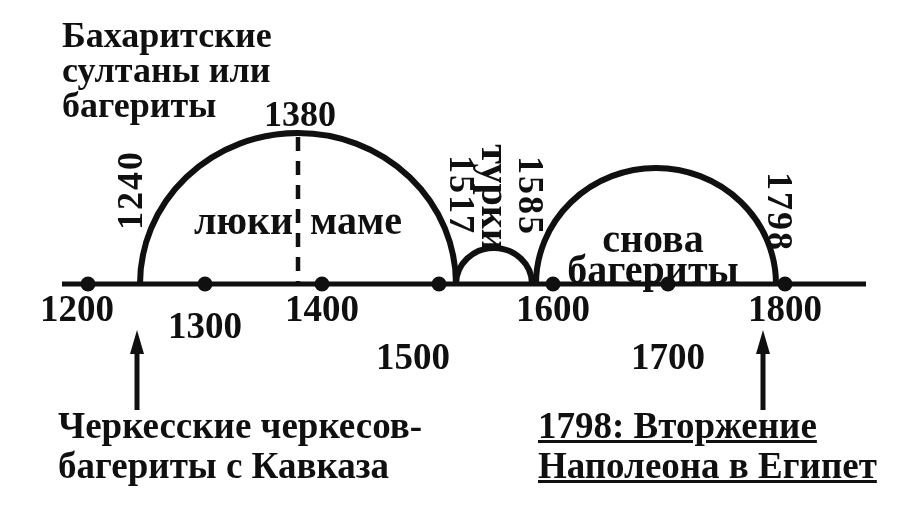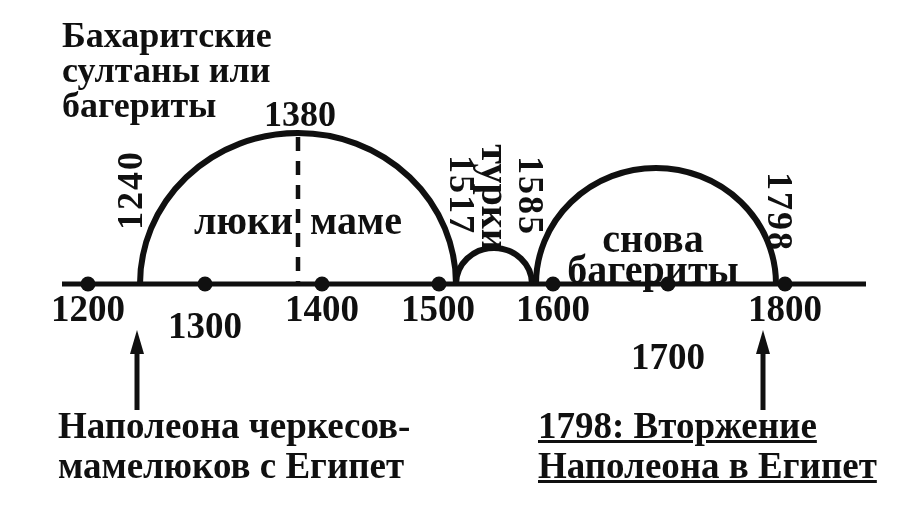--- a/index.html
+++ b/index.html
@@ -91,30 +91,30 @@
 
   <div class="lbl arc-word-split">
     <span>люки</span>
     <span>маме</span>
   </div>
   <div class="lbl arc-word-right">
     <div>снова</div>
     <div>багериты</div>
   </div>
 
-  <div class="lbl tick-label" style="left:88px;text-align:right;">1200</div>
+  <div class="lbl tick-label" style="left:77px;text-align:right;">1200</div>
   <div class="lbl tick-label" style="left:205px;margin-top:17px;">1300</div>
   <div class="lbl tick-label" style="left:322px;">1400</div>
-  <div class="lbl tick-label" style="left:438px;">1500</div>
+  <div class="lbl tick-label" style="left:413px;margin-top:48px;">1500</div>
   <div class="lbl tick-label" style="left:553px;">1600</div>
   <div class="lbl tick-label" style="left:668px;margin-top:48px;">1700</div>
   <div class="lbl tick-label" style="left:785px;">1800</div>
 
   <div class="lbl caption caption-left">
-    <div>Наполеона черкесов-</div>
-    <div>мамелюков с Египет</div>
+    <div>Черкесские черкесов-</div>
+    <div>багериты с Кавказа</div>
   </div>
   <div class="lbl caption caption-right">
     <div>1798: Вторжение</div>
     <div>Наполеона в Египет</div>
   </div>
 
 </div>
 
 </body></html>

